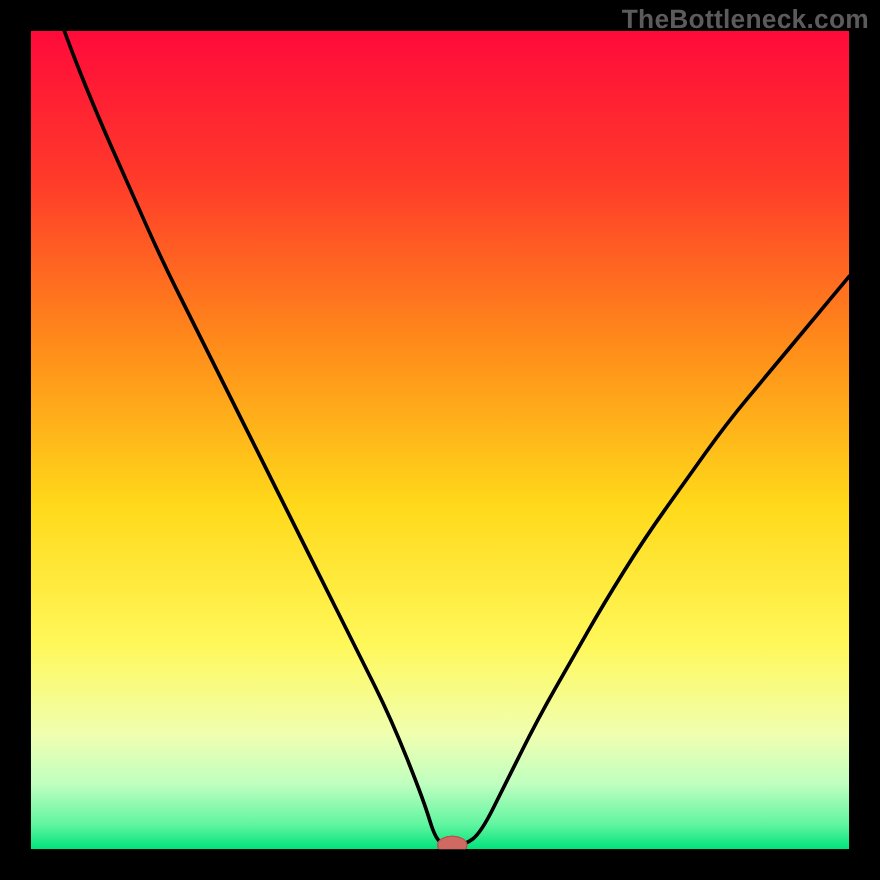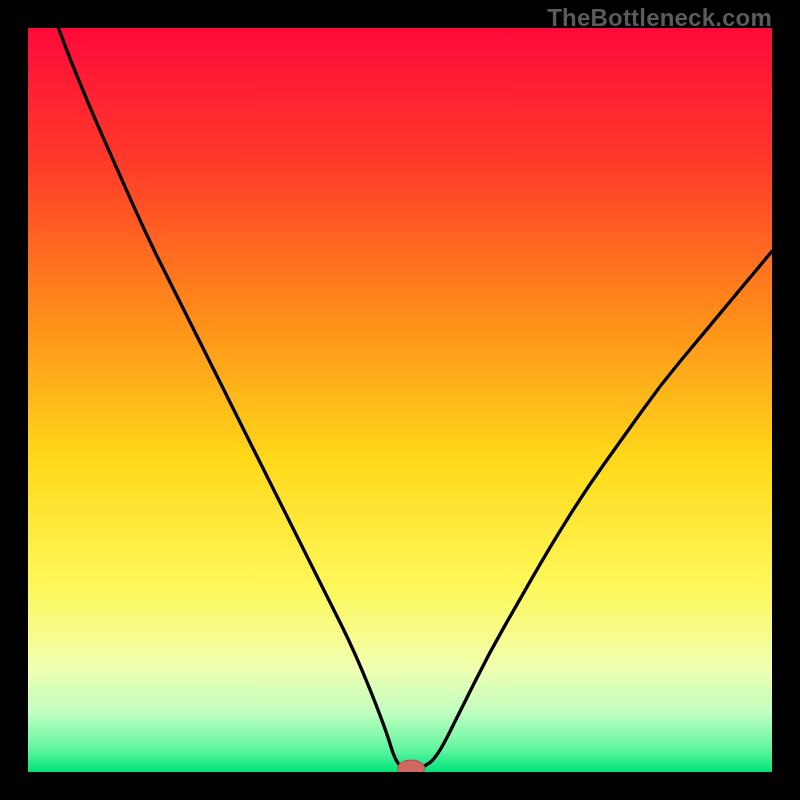--- a/index.html
+++ b/index.html
@@ -22,21 +22,21 @@
   .plot-area {
     position: absolute;
     top: 28px;
     left: 28px;
     width: 744px;
     height: 744px;
   }
   .watermark {
     position: absolute;
     top: 4px;
-    right: 28px;
+    right: 10px;
     font-size: 24px;
     color: #5b5b5b;
     font-weight: 600;
     letter-spacing: 0.2px;
   }
 </style>
 </head>
 <body>
 
 <div class="frame">

